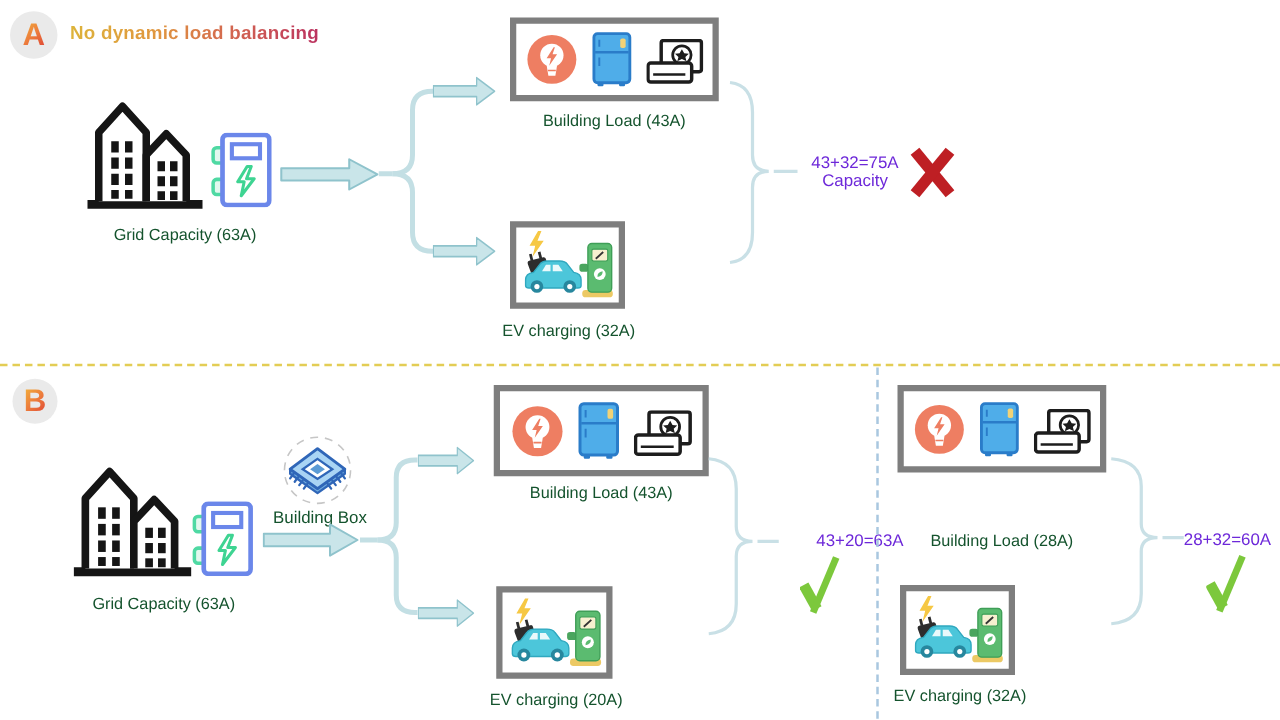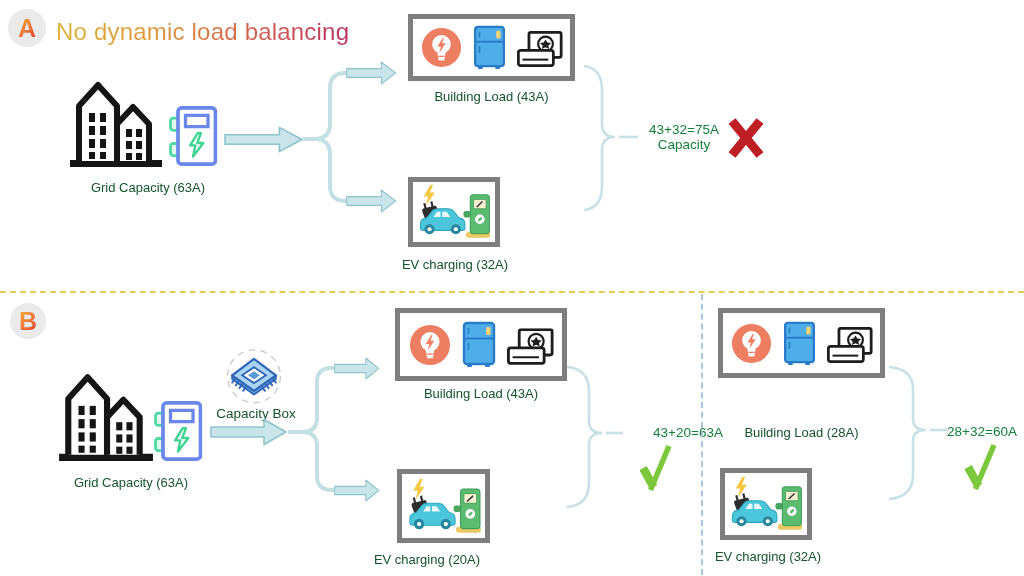--- a/index.html
+++ b/index.html
@@ -3,25 +3,25 @@
 <meta charset="utf-8">
 <style>
   html,body{margin:0;padding:0;background:#fff;}
   #canvas{position:relative;width:1024px;height:576px;background:#fff;overflow:hidden;
           font-family:"Liberation Sans", sans-serif;color:#2f2f2f;}
   .abs{position:absolute;}
   .badge{width:38px;height:38px;border-radius:50%;background:#eaeaea;display:flex;align-items:center;justify-content:center;}
   .badge span{font-size:25px;font-weight:800;
     background:linear-gradient(135deg,#f2ae3a 10%,#ec7a3c 50%,#de4434 90%);
     -webkit-background-clip:text;background-clip:text;color:transparent;}
-  .sec-title{font-size:24px;font-weight:400;letter-spacing:.2px;
+  .sec-title{font-size:15px;font-weight:700;letter-spacing:.2px;
     background:linear-gradient(90deg,#ddb43a 0%,#e0963f 35%,#d36650 65%,#bb3260 100%);
     -webkit-background-clip:text;background-clip:text;color:transparent;white-space:nowrap;}
   .lbl{font-size:13px;color:#14532d;text-align:center;white-space:nowrap;}
-  .result{font-size:13.5px;color:#15803d;text-align:center;line-height:15px;}
+  .result{font-size:13.5px;color:#6d28d9;text-align:center;line-height:15px;}
   .loadbox{background:#fff;border:5px solid #7e7e7e;display:flex;align-items:center;justify-content:center;gap:11px;box-sizing:border-box;}
   .hr-dash{width:1024px;height:0;border-top:2px dashed #e3cd55;}
   .vr-dash{width:0;height:281px;border-left:2px dashed #a9c7e0;}
   svg{display:block;}
 </style>
 </head>
 <body>
 
 <div id="canvas">
 
@@ -211,21 +211,21 @@
       <use href="#sym-buildings"></use>
     </svg>
   <svg class="abs" style="left:153px;top:401px;" width="50" height="60" viewBox="0 0 52 64">
       <use href="#sym-meter"></use>
     </svg>
   <div class="abs lbl" style="left:61px;top:475px;width:140px;">Grid Capacity (63A)</div>
 
   <svg class="abs" style="left:222px;top:348px;" width="64" height="62" viewBox="0 0 68 68">
       <use href="#sym-chip"></use>
     </svg>
-  <div class="abs lbl" style="left:216px;top:406px;width:80px;font-size:13.5px;">Capacity Box</div>
+  <div class="abs lbl" style="left:216px;top:406px;width:80px;font-size:13.5px;">Building Box</div>
 
   <svg class="abs" style="left:210px;top:417px;" width="78" height="30" viewBox="0 0 78 30" preserveAspectRatio="none">
       <use href="#sym-arrow"></use>
     </svg>
   <svg class="abs" style="left:286px;top:355px;" width="62" height="150" viewBox="0 0 62 150">
     <g fill="none" stroke="#c3dfe4" stroke-width="4">
       <path d="M2 77 L16 77"></path>
       <path d="M16 77 Q31 77 31 63 V27 Q31 13 46 13 H48"></path>
       <path d="M16 77 Q31 77 31 91 V121 Q31 135 46 135 H48"></path>
     </g>
@@ -248,21 +248,21 @@
         <use href="#sym-ac"></use>
       </svg>
   </div>
   <div class="abs lbl" style="left:395px;top:386px;width:172px;">Building Load (43A)</div>
 
   <div class="abs loadbox" style="left:397px;top:469px;width:93px;height:74px;">
     <svg width="80" height="59" viewBox="0 0 84 64">
         <use href="#sym-ev"></use>
       </svg>
   </div>
-  <div class="abs lbl" style="left:367px;top:552px;width:120px;">EV charging (20A)</div>
+  <div class="abs lbl" style="left:385px;top:552px;width:120px;">EV charging (20A)</div>
 
   <svg class="abs" style="left:563px;top:363px;" width="62" height="150" viewBox="0 0 62 150">
     <g fill="none" stroke="#c9e0e6" stroke-width="2.6">
       <path d="M4 4 Q26 6 26 28 V58 Q26 70 39 70 Q26 70 26 82 V120 Q26 142 4 144"></path>
       <path d="M43 70 H60"></path>
     </g>
   </svg>
   <div class="abs result" style="left:636px;top:425px;width:104px;">
     <div>43+20=63A</div>
   </div>

